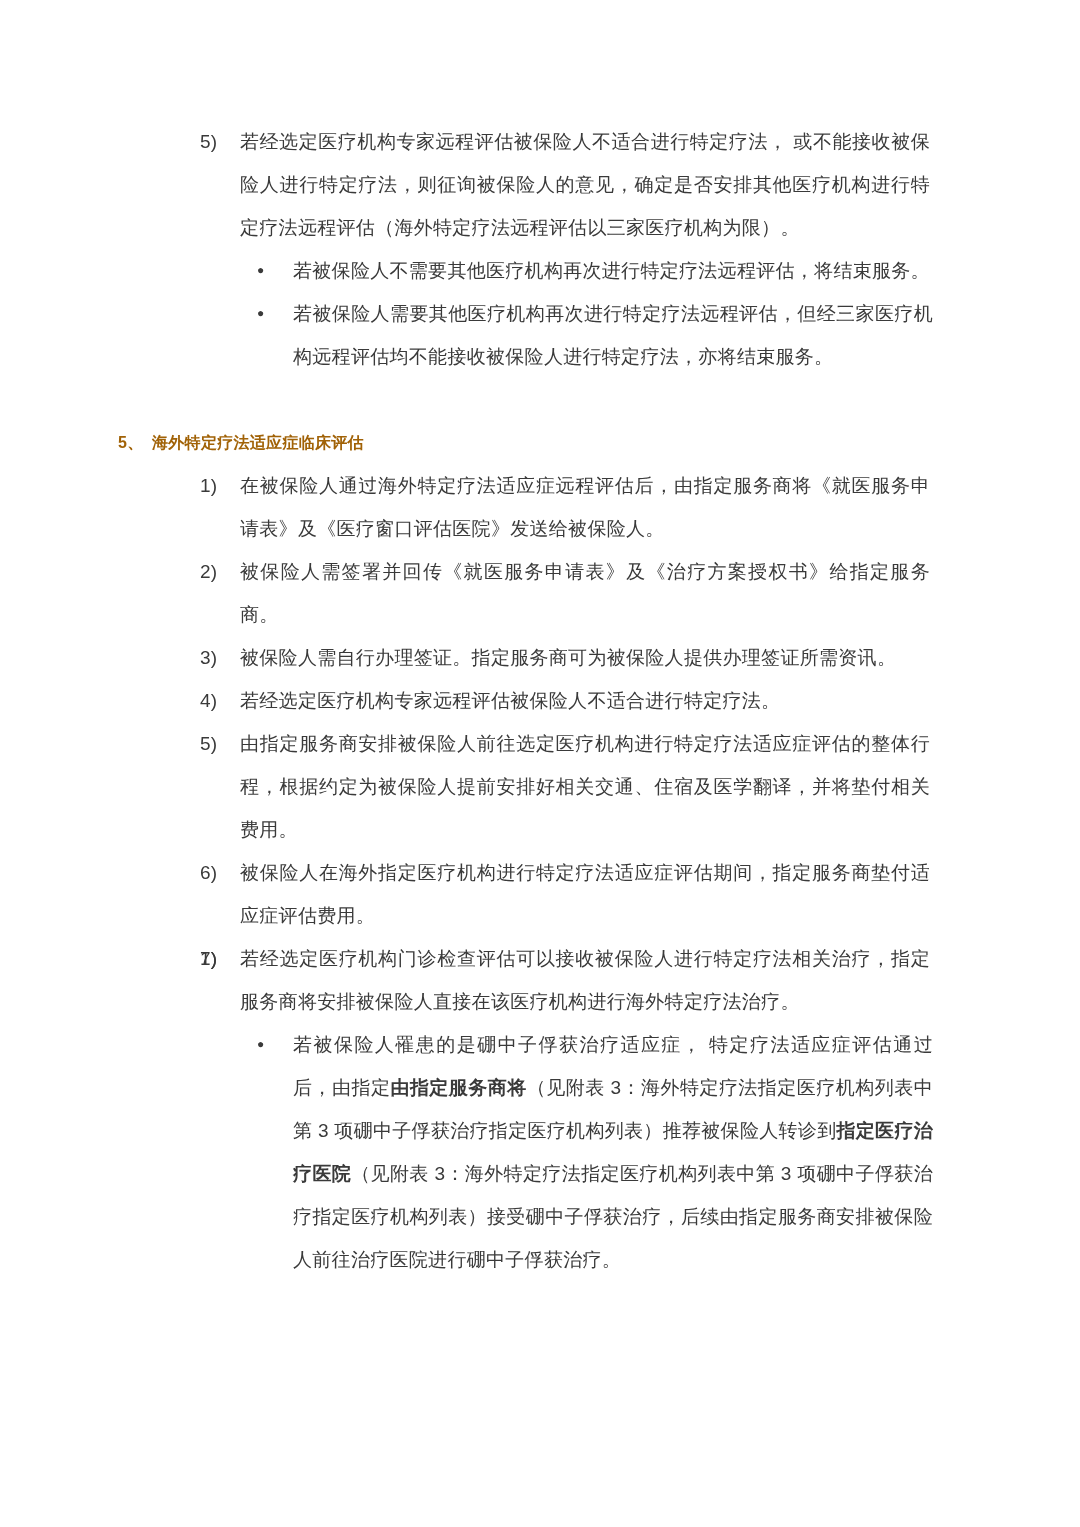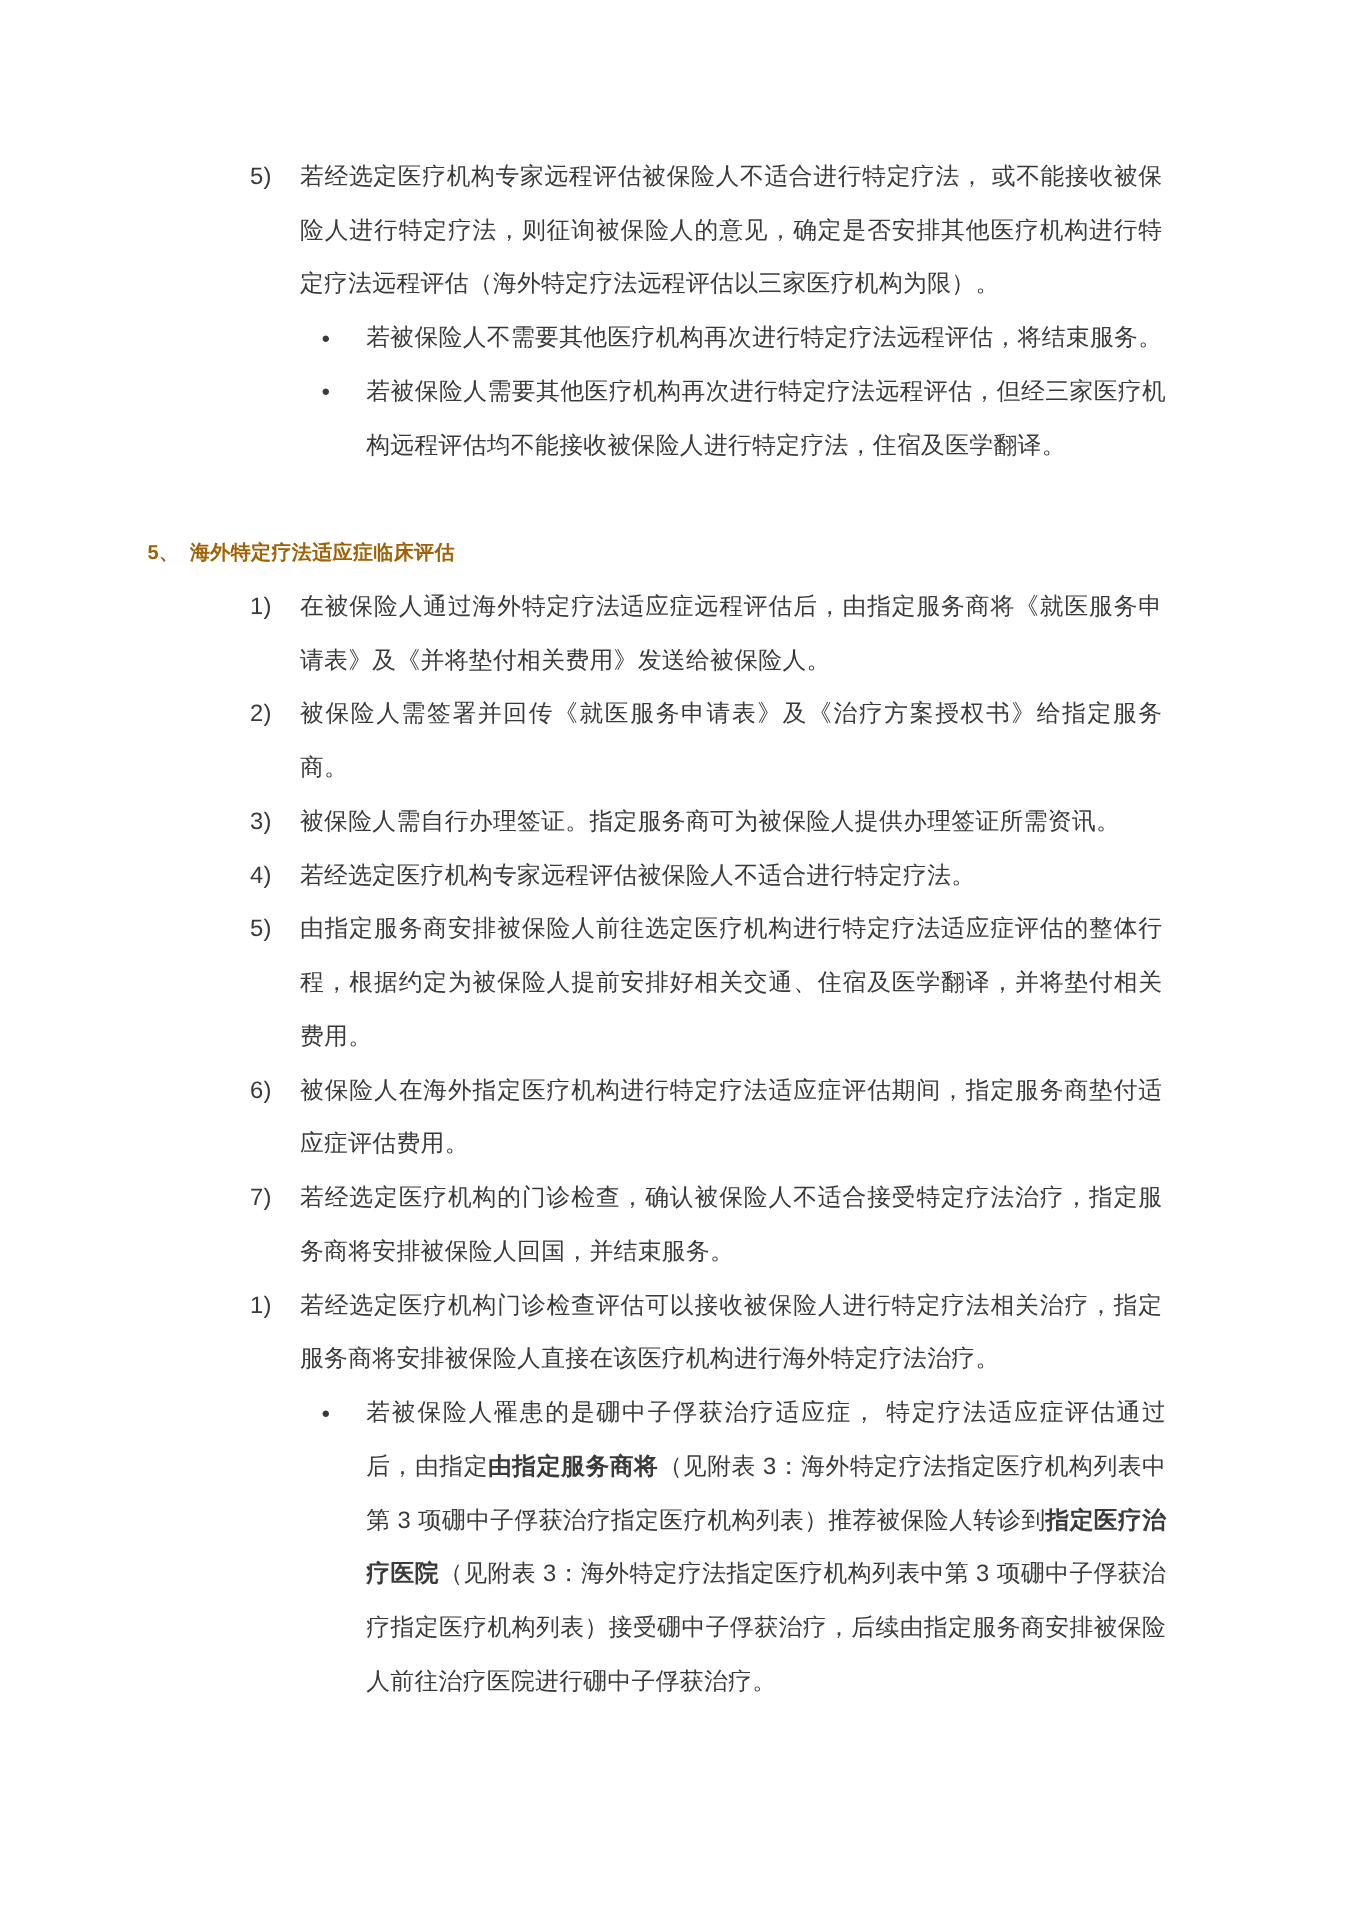--- a/index.html
+++ b/index.html
@@ -72,30 +72,30 @@
     <span class="txt">若经选定医疗机构专家远程评估被保险人不适合进行特定疗法， 或不能接收被保险人进行特定疗法，则征询被保险人的意见，确定是否安排其他医疗机构进行特定疗法远程评估（海外特定疗法远程评估以三家医疗机构为限）。</span>
   </div>
 
   <div class="block bullet">
     <span class="dot">●</span>
     <span class="txt">若被保险人不需要其他医疗机构再次进行特定疗法远程评估，将结束服务。</span>
   </div>
 
   <div class="block bullet">
     <span class="dot">●</span>
-    <span class="txt">若被保险人需要其他医疗机构再次进行特定疗法远程评估，但经三家医疗机构远程评估均不能接收被保险人进行特定疗法，住宿及医学翻译。</span>
+    <span class="txt">若被保险人需要其他医疗机构再次进行特定疗法远程评估，但经三家医疗机构远程评估均不能接收被保险人进行特定疗法，亦将结束服务。</span>
   </div>
 
   <div class="block heading">
     <span class="num">5、</span><span class="title">海外特定疗法适应症临床评估</span>
   </div>
 
   <div class="block item">
     <span class="num">1)</span>
-    <span class="txt">在被保险人通过海外特定疗法适应症远程评估后，由指定服务商将《就医服务申请表》及《并将垫付相关费用》发送给被保险人。</span>
+    <span class="txt">在被保险人通过海外特定疗法适应症远程评估后，由指定服务商将《就医服务申请表》及《医疗窗口评估医院》发送给被保险人。</span>
   </div>
 
   <div class="block item">
     <span class="num">2)</span>
     <span class="txt">被保险人需签署并回传《就医服务申请表》及《治疗方案授权书》给指定服务商。</span>
   </div>
 
   <div class="block item">
     <span class="num">3)</span>
     <span class="txt">被保险人需自行办理签证。指定服务商可为被保险人提供办理签证所需资讯。</span>
@@ -111,21 +111,20 @@
     <span class="txt">由指定服务商安排被保险人前往选定医疗机构进行特定疗法适应症评估的整体行程，根据约定为被保险人提前安排好相关交通、住宿及医学翻译，并将垫付相关费用。</span>
   </div>
 
   <div class="block item">
     <span class="num">6)</span>
     <span class="txt">被保险人在海外指定医疗机构进行特定疗法适应症评估期间，指定服务商垫付适应症评估费用。</span>
   </div>
 
   <div class="block item">
     <span class="num">7)</span>
-    <span class="txt">若经选定医疗机构的门诊检查，确认被保险人不适合接受特定疗法治疗，指定服务商将安排被保险人回国，并结束服务。</span>
   </div>
 
 
   <div class="block item">
     <span class="num">1)</span>
     <span class="txt">若经选定医疗机构门诊检查评估可以接收被保险人进行特定疗法相关治疗，指定服务商将安排被保险人直接在该医疗机构进行海外特定疗法治疗。</span>
   </div>
 
   <div class="block bullet">
     <span class="dot">●</span>

